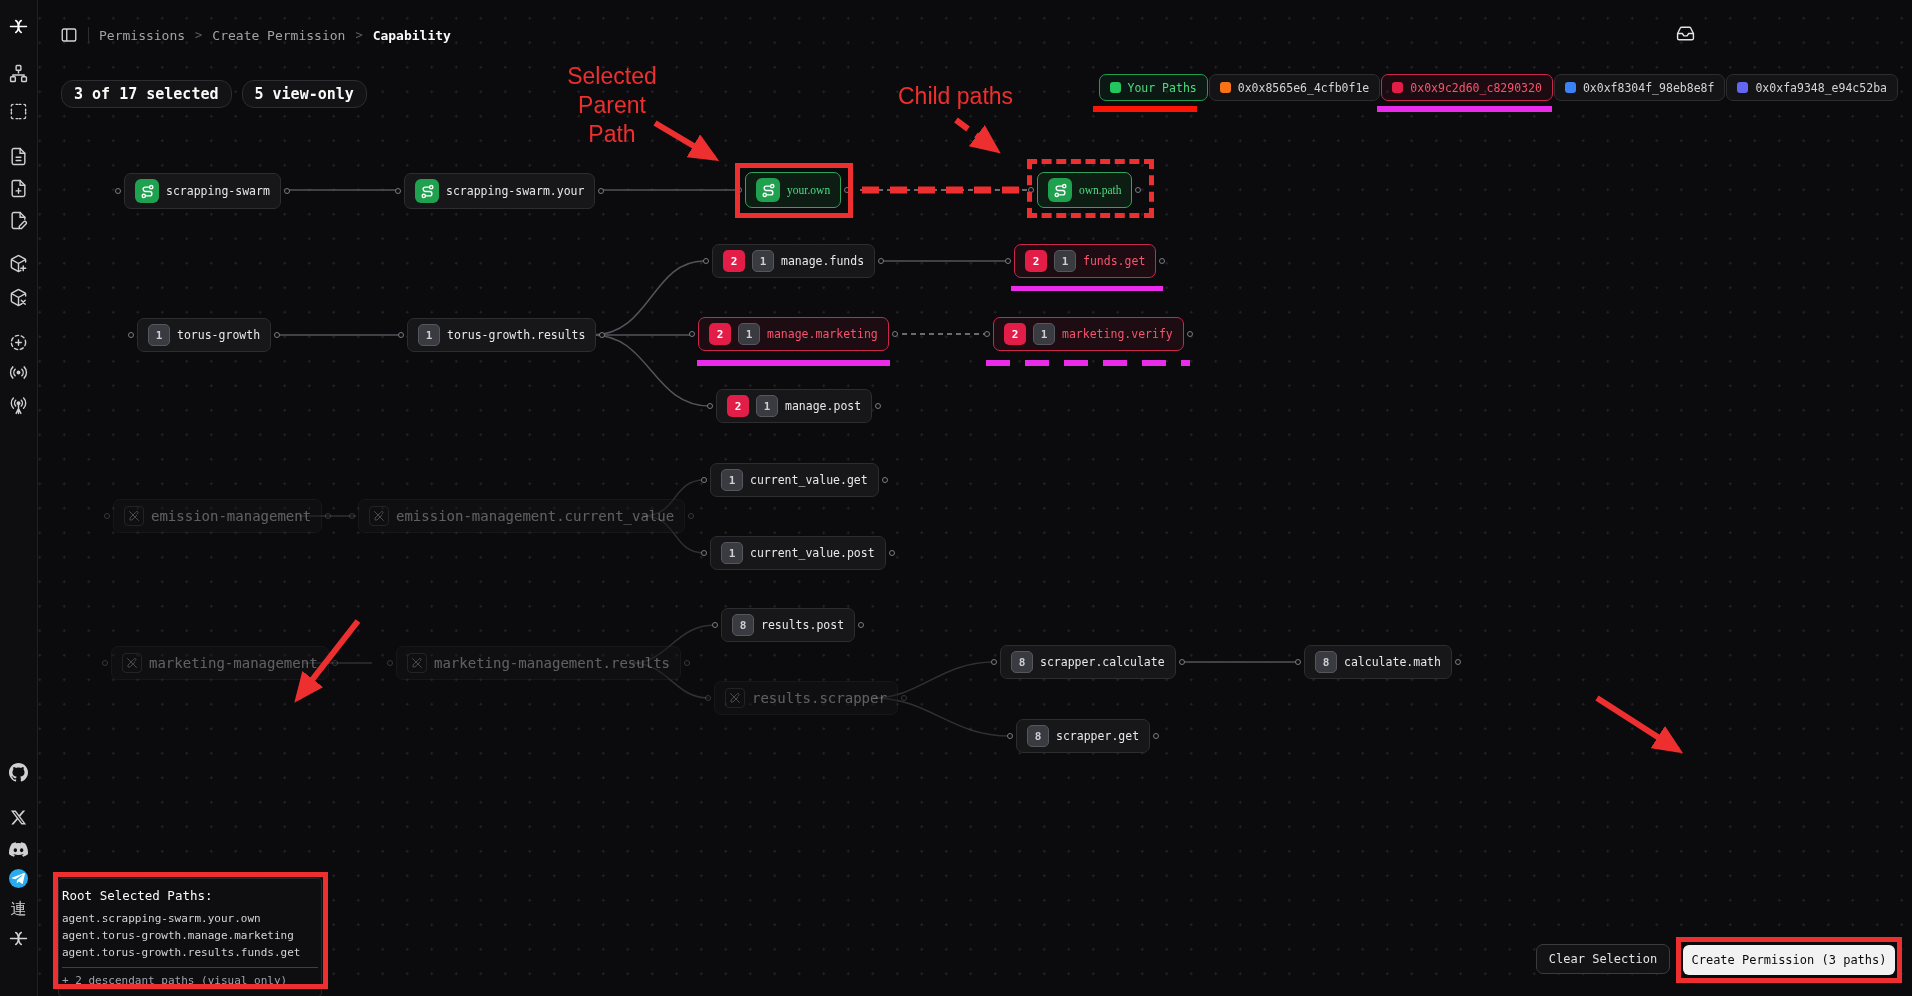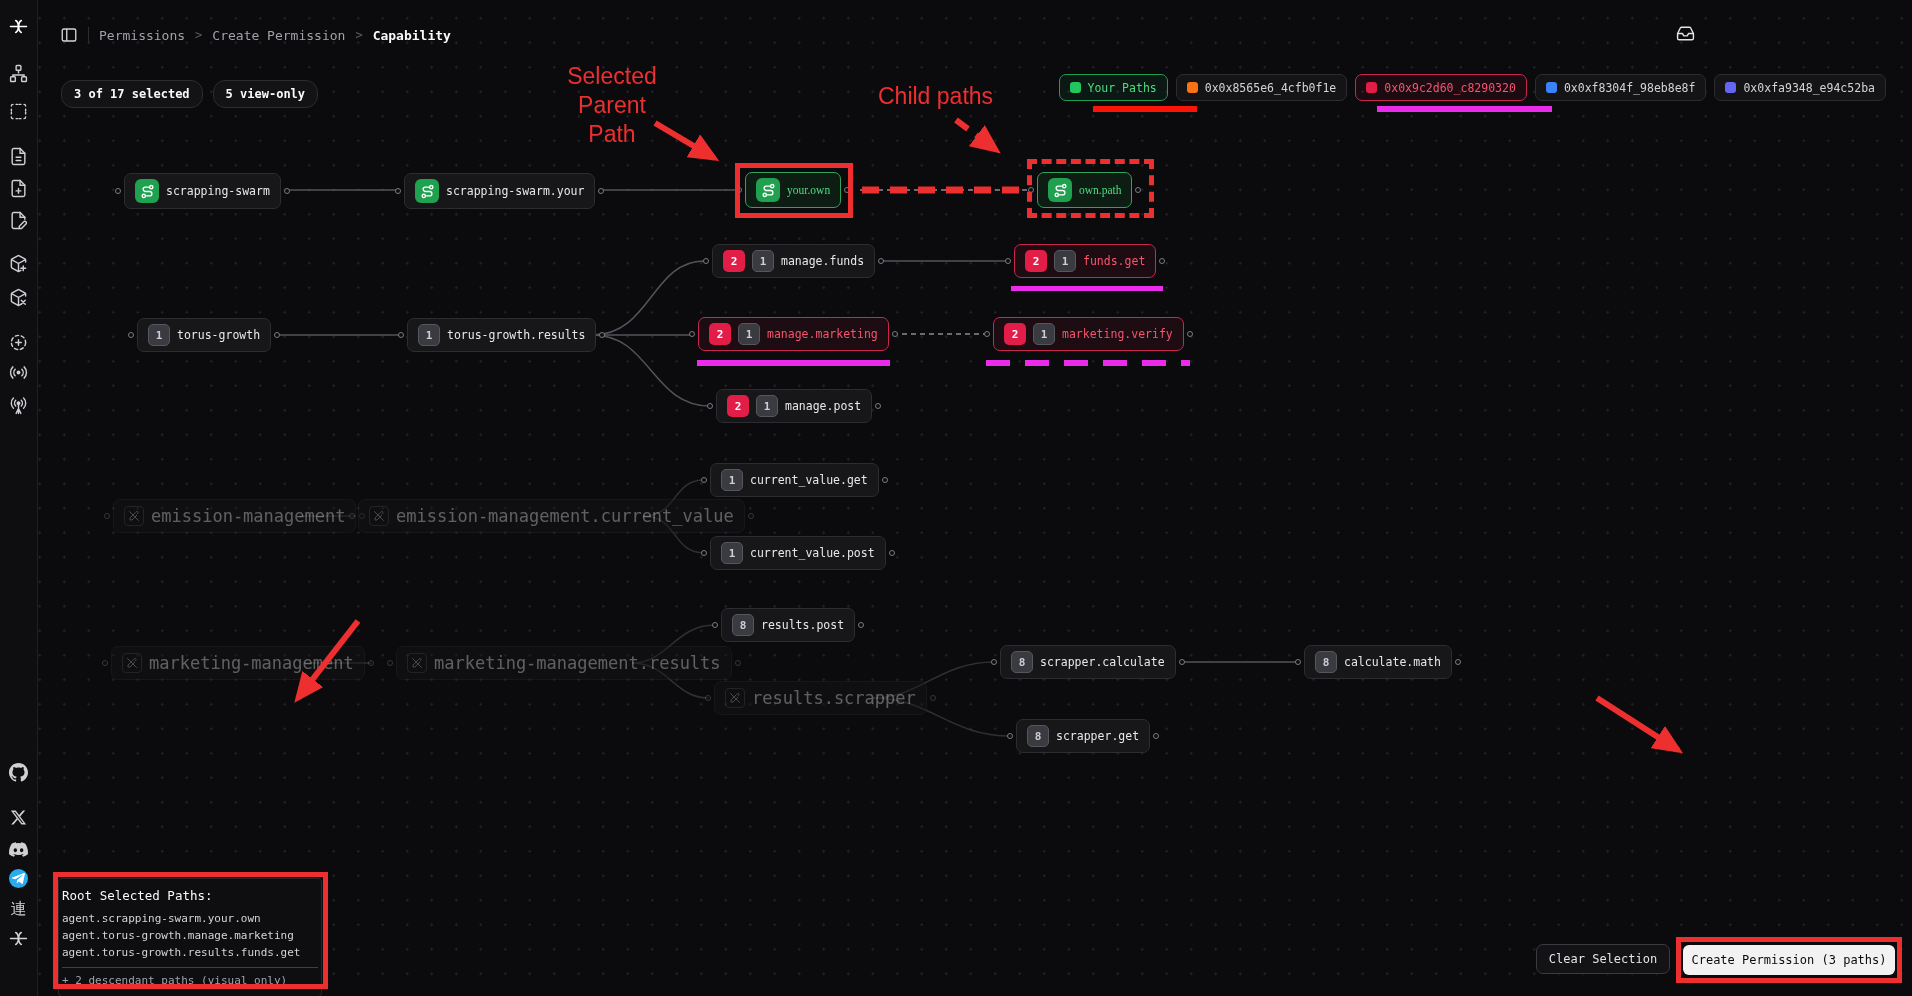--- a/index.html
+++ b/index.html
@@ -24,37 +24,37 @@
   .breadcrumb .divider { width:1px; height:16px; background:#2c2c31; }
   .crumb { cursor:pointer; }
   .crumb.current { color:#fafafa; font-weight:bold; }
   .crumb-sep { color:#5b5b63; font-size:12px; }
   .panel-toggle { color:#d4d4d8; display:grid; place-items:center; cursor:pointer; }
   .panel-toggle svg { width:18px; height:18px; }
   .inbox-btn { position:absolute; left:1676px; top:24px; color:#e4e4e7; z-index:3; cursor:pointer; }
   .inbox-btn svg { width:19px; height:19px; }
   .pills { position:absolute; left:61px; top:80px; display:flex; gap:10px; z-index:3; }
   .pill { height:28px; display:flex; align-items:center; padding:0 12px; background:#131316;
-    border:1px solid #2c2c31; border-radius:12px; color:#fafafa; font-size:12px; font-weight:bold; }
-  .legend { position:absolute; top:74px; right:26px; display:flex; gap:8px; z-index:3; }
+    border:1px solid #2c2c31; border-radius:12px; color:#fafafa; font-size:15px; font-weight:bold; }
+  .legend { position:absolute; top:74px; right:14px; display:flex; gap:1px; z-index:3; }
   .lg { height:27px; display:flex; align-items:center; gap:7px; padding:0 10px;
     background:#141417; border:1px solid #2c2c31; border-radius:7px; color:#d4d4d8;
     font-size:11.5px; cursor:pointer; }
   .lg .dot { width:11px; height:11px; border-radius:3px; }
   .lg.green { border-color:#1f9d50; background:rgba(34,197,94,.07); color:#4ade80; }
   .lg.red { border-color:#c9274e; background:rgba(225,29,72,.08); color:#f8536f; }
   
   .node { position:absolute; display:inline-flex; align-items:center; gap:7px;
     height:34px; padding:0 10px; background:#17171a; border:1px solid #2c2c31;
     border-radius:7px; color:#e8e8ea; font-size:11.5px; white-space:nowrap;
     z-index:2; cursor:pointer; }
   .node.hic { height:36px; }
   .node.green-sel { border-color:#2ea45c; background:#0e1d14; color:#4ade80;font-family:Liberation Serif, serif; }
   .node.red-sel { border-color:#c9274e; background:#1d0d12; color:#f8536f; }
-  .node.dim { opacity:.38; font-size:17px; }
+  .node.dim { opacity:.38; font-size:14px; }
   .badge { width:22px; height:22px; border-radius:5px; display:grid; place-items:center;
     font-size:11px; font-weight:bold; flex:none; }
   .badge.red { background:#e11d48; color:#fff; }
   .badge.gray { background:#3a3a41; border:1px solid #56565f; color:#cfcfd4; }
   .icon-sq { width:24px; height:24px; border-radius:6px; background:#1fa14f;
     display:grid; place-items:center; flex:none; }
   .icon-sq svg { width:15px; height:15px; }
   .icon-pen { width:20px; height:20px; border-radius:4px; border:1px solid #4a4a52;
     display:grid; place-items:center; color:#b0b0b8; flex:none; }
   .icon-pen svg { width:12px; height:12px; }
@@ -473,21 +473,21 @@
 <div class="ann-rect" style="left:735px;top:163px;width:118px;height:55px"></div>
 <div class="ann-rect dashed" style="left:1027px;top:159px;width:127px;height:59px"></div>
 <div class="ann-rect" style="left:53px;top:872px;width:275px;height:117px"></div>
 <div class="ann-rect" style="left:1676px;top:937px;width:226px;height:46px"></div>
 
 <div class="ann-text" style="left:552px;top:62px;width:120px;text-align:center">
   <div>Selected</div>
   <div>Parent</div>
   <div>Path</div>
 </div>
-<div class="ann-text" style="left:878px;top:82px;width:160px">
+<div class="ann-text" style="left:898px;top:82px;width:160px">
   <span>Child paths</span>
 </div>
 
 <svg class="anno">
   <defs>
     <marker id="ah" markerWidth="5" markerHeight="4.4" refX="4" refY="2.2" orient="auto">
       <polygon points="0 0, 5 2.2, 0 4.4" fill="#ee2f2f"></polygon>
     </marker>
   </defs>
   <line x1="655" y1="123" x2="714" y2="158" stroke="#ee2f2f" stroke-width="6" marker-end="url(#ah)"></line>

